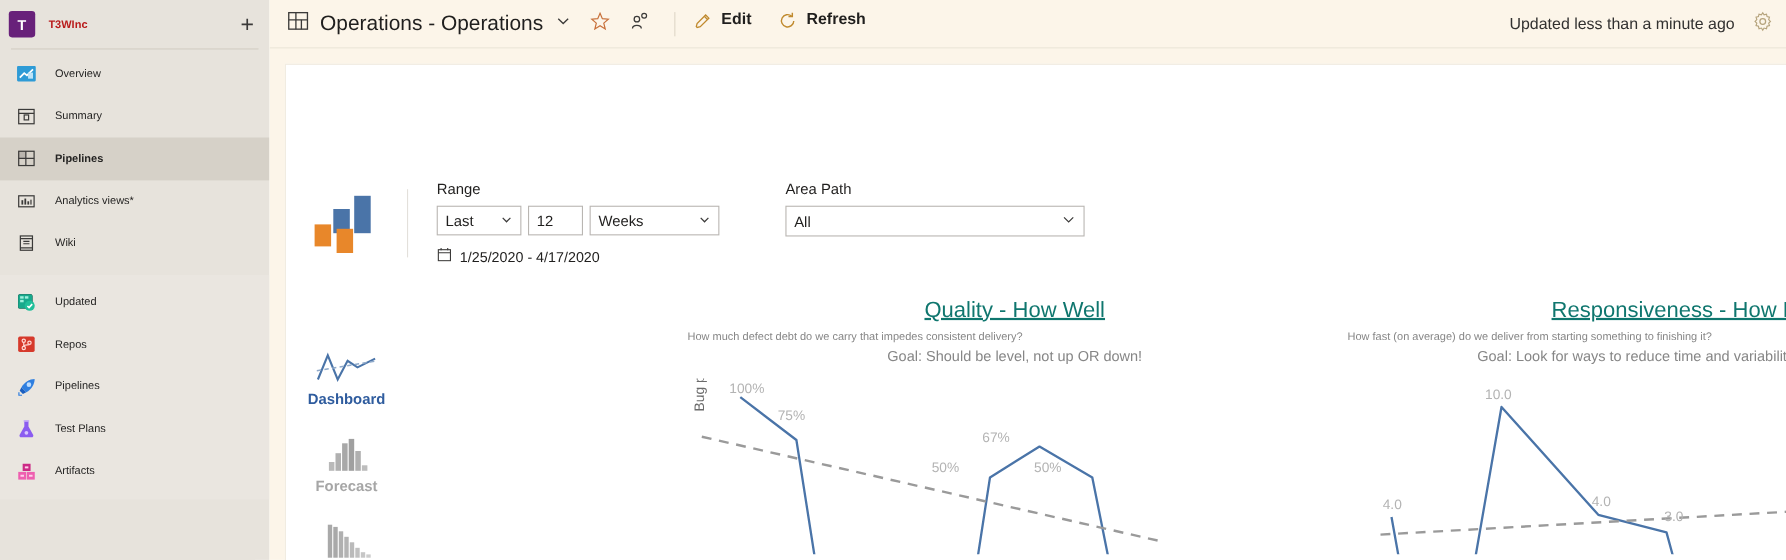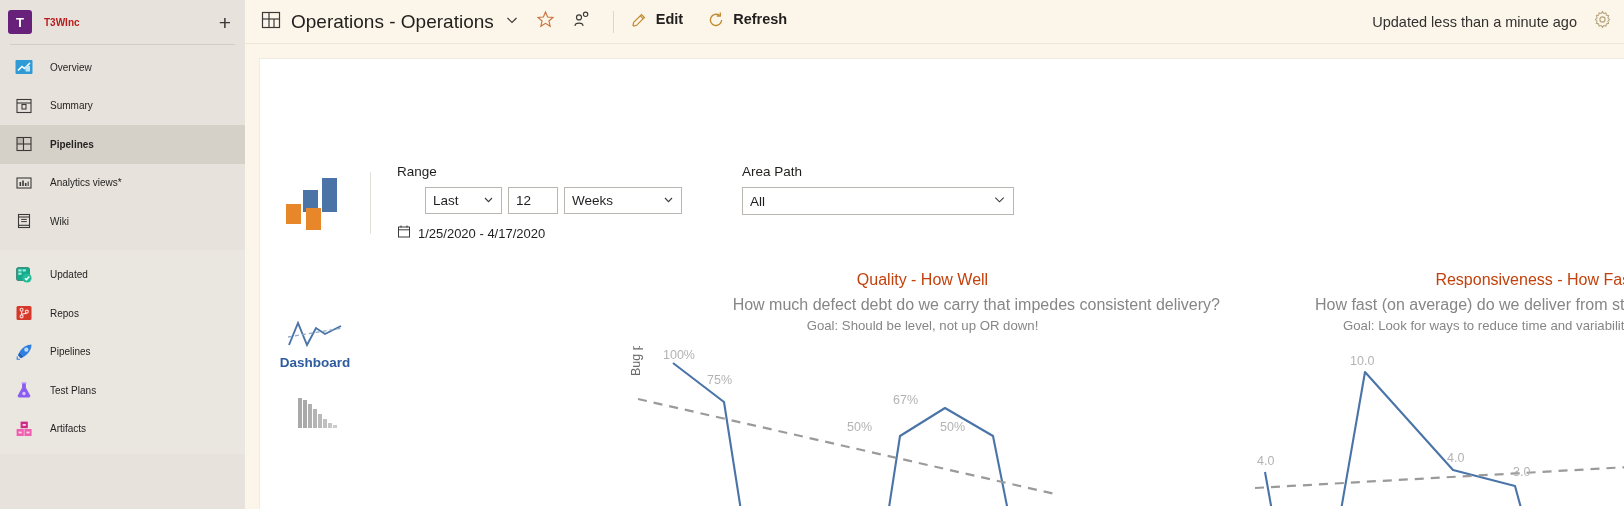--- a/index.html
+++ b/index.html
@@ -81,21 +81,21 @@
   }
 
   
   #wrow { position: absolute; left: 0; top: 105px; width: 100%; display: flex; align-items: flex-start; }
   .logo-box { width: 110px; display: flex; justify-content: center; padding-top: 8px; flex:0 0 110px;}
   .vline { width: 1px; background: #e3e0db; height: 62px; margin-top: 8px; flex:0 0 1px;}
 
   .filters { padding-left: 26px; display: flex; align-items: flex-start; }
   .fgroup { display: flex; flex-direction: column; }
   .flabel { font-size: 13.5px; color: #201f1e; margin-bottom: 8px; }
-  .frow { display: flex; align-items: center; margin-left: 28px; }
+  .frow { display: flex; align-items: center; }
   .sel {
     height: 27px; border: 1px solid #b9b6b2; background: #fff;
     display: flex; align-items: center; padding: 0 7px;
     font-size: 13.5px; color: #201f1e; cursor: pointer;
   }
   .sel .v { flex: 1 1 auto; white-space: nowrap; }
   .sel .c { margin-left: 10px; color: #3b3a39; display:block;}
   .sel-last { width: 77px; }
   .sel-num { width: 50px; margin-left: 6px; justify-content: flex-start; }
   .sel-weeks { width: 118px; margin-left: 6px; }
@@ -108,22 +108,22 @@
   .rail-item { text-align: center; margin-bottom: 16px; cursor: pointer; }
   .rail-item .ttl { font-size: 13.5px; font-weight: 700; margin-top: 4px; display:block;}
   .rail-item.active .ttl { color: #2f5c9e; }
   .rail-item .ttl.muted { color: #a6a6a6; }
   .rail-glyph { height: 44px; display: flex; align-items: flex-end; justify-content: center; }
 
   
   .chart-block { position: absolute; top: 212px; }
   #quality-block { left: 365px; width: 595px; }
   #resp-block { left: 965px; width: 620px; }
-  .c-title { text-align: center; font-size: 16px; color: #c2410c; font-weight: 400; }
-  .c-sub { text-align: right; font-size: 16px; color: #868686; margin-top: 7px; }
+  .c-title { text-align: center; font-size: 20px; color: #0f766e; font-weight: 400; text-decoration: underline; }
+  .c-sub { text-align: left; font-size: 10px; color: #868686; margin-top: 7px; }
   .c-sub2 { text-align: center; font-size: 13.2px; color: #868686; margin-top: 4px; }
   .plot { position: relative; margin-top: 13px; height: 160px; overflow: hidden; }
   .ylabel {
     position: absolute; left: 4px; top: 30px;
     font-size: 12.5px; color: #6b6b6b;
     transform: rotate(-90deg); transform-origin: left top;
     white-space: nowrap;
   }
   .dlabel { position: absolute; font-size: 12.5px; color: #b3b3b3; white-space: nowrap; }
 </style>
@@ -406,20 +406,33 @@
         <div class="rail-item active">
           <div class="rail-glyph">
             <svg width="60" height="36" viewBox="0 0 60 36">
               <path d="M4 30 L13 8 L22 30 L31 13 L40 19 L56 11" stroke="#4a74a8" stroke-width="1.9" fill="none"></path>
               <path d="M3 22 L58 13" stroke="#8fa9c9" stroke-width="1.3" stroke-dasharray="4 3" fill="none"></path>
             </svg>
           </div>
           <span class="ttl">Dashboard</span>
         </div>
 
+        <div class="rail-item">
+          <div class="rail-glyph">
+            <svg width="60" height="36" viewBox="0 0 60 36">
+              <rect x="14" y="26" width="5" height="8" fill="#b9b9b9"></rect>
+              <rect x="20" y="18" width="5" height="16" fill="#b0b0b0"></rect>
+              <rect x="26" y="9" width="5" height="25" fill="#a8a8a8"></rect>
+              <rect x="32" y="5" width="5" height="29" fill="#a0a0a0"></rect>
+              <rect x="38" y="16" width="5" height="18" fill="#b0b0b0"></rect>
+              <rect x="44" y="29" width="5" height="5" fill="#bdbdbd"></rect>
+            </svg>
+          </div>
+          <span class="ttl muted">Forecast</span>
+        </div>
 
         <div class="rail-item">
           <div class="rail-glyph">
             <svg width="60" height="36" viewBox="0 0 60 36">
               <rect x="13" y="4" width="4" height="30" fill="#a9a9a9"></rect>
               <rect x="18" y="6" width="4" height="28" fill="#a9a9a9"></rect>
               <rect x="23" y="10" width="4" height="24" fill="#b0b0b0"></rect>
               <rect x="28" y="15" width="4" height="19" fill="#b4b4b4"></rect>
               <rect x="33" y="20" width="4" height="14" fill="#bababa"></rect>
               <rect x="38" y="25" width="4" height="9" fill="#c0c0c0"></rect>

